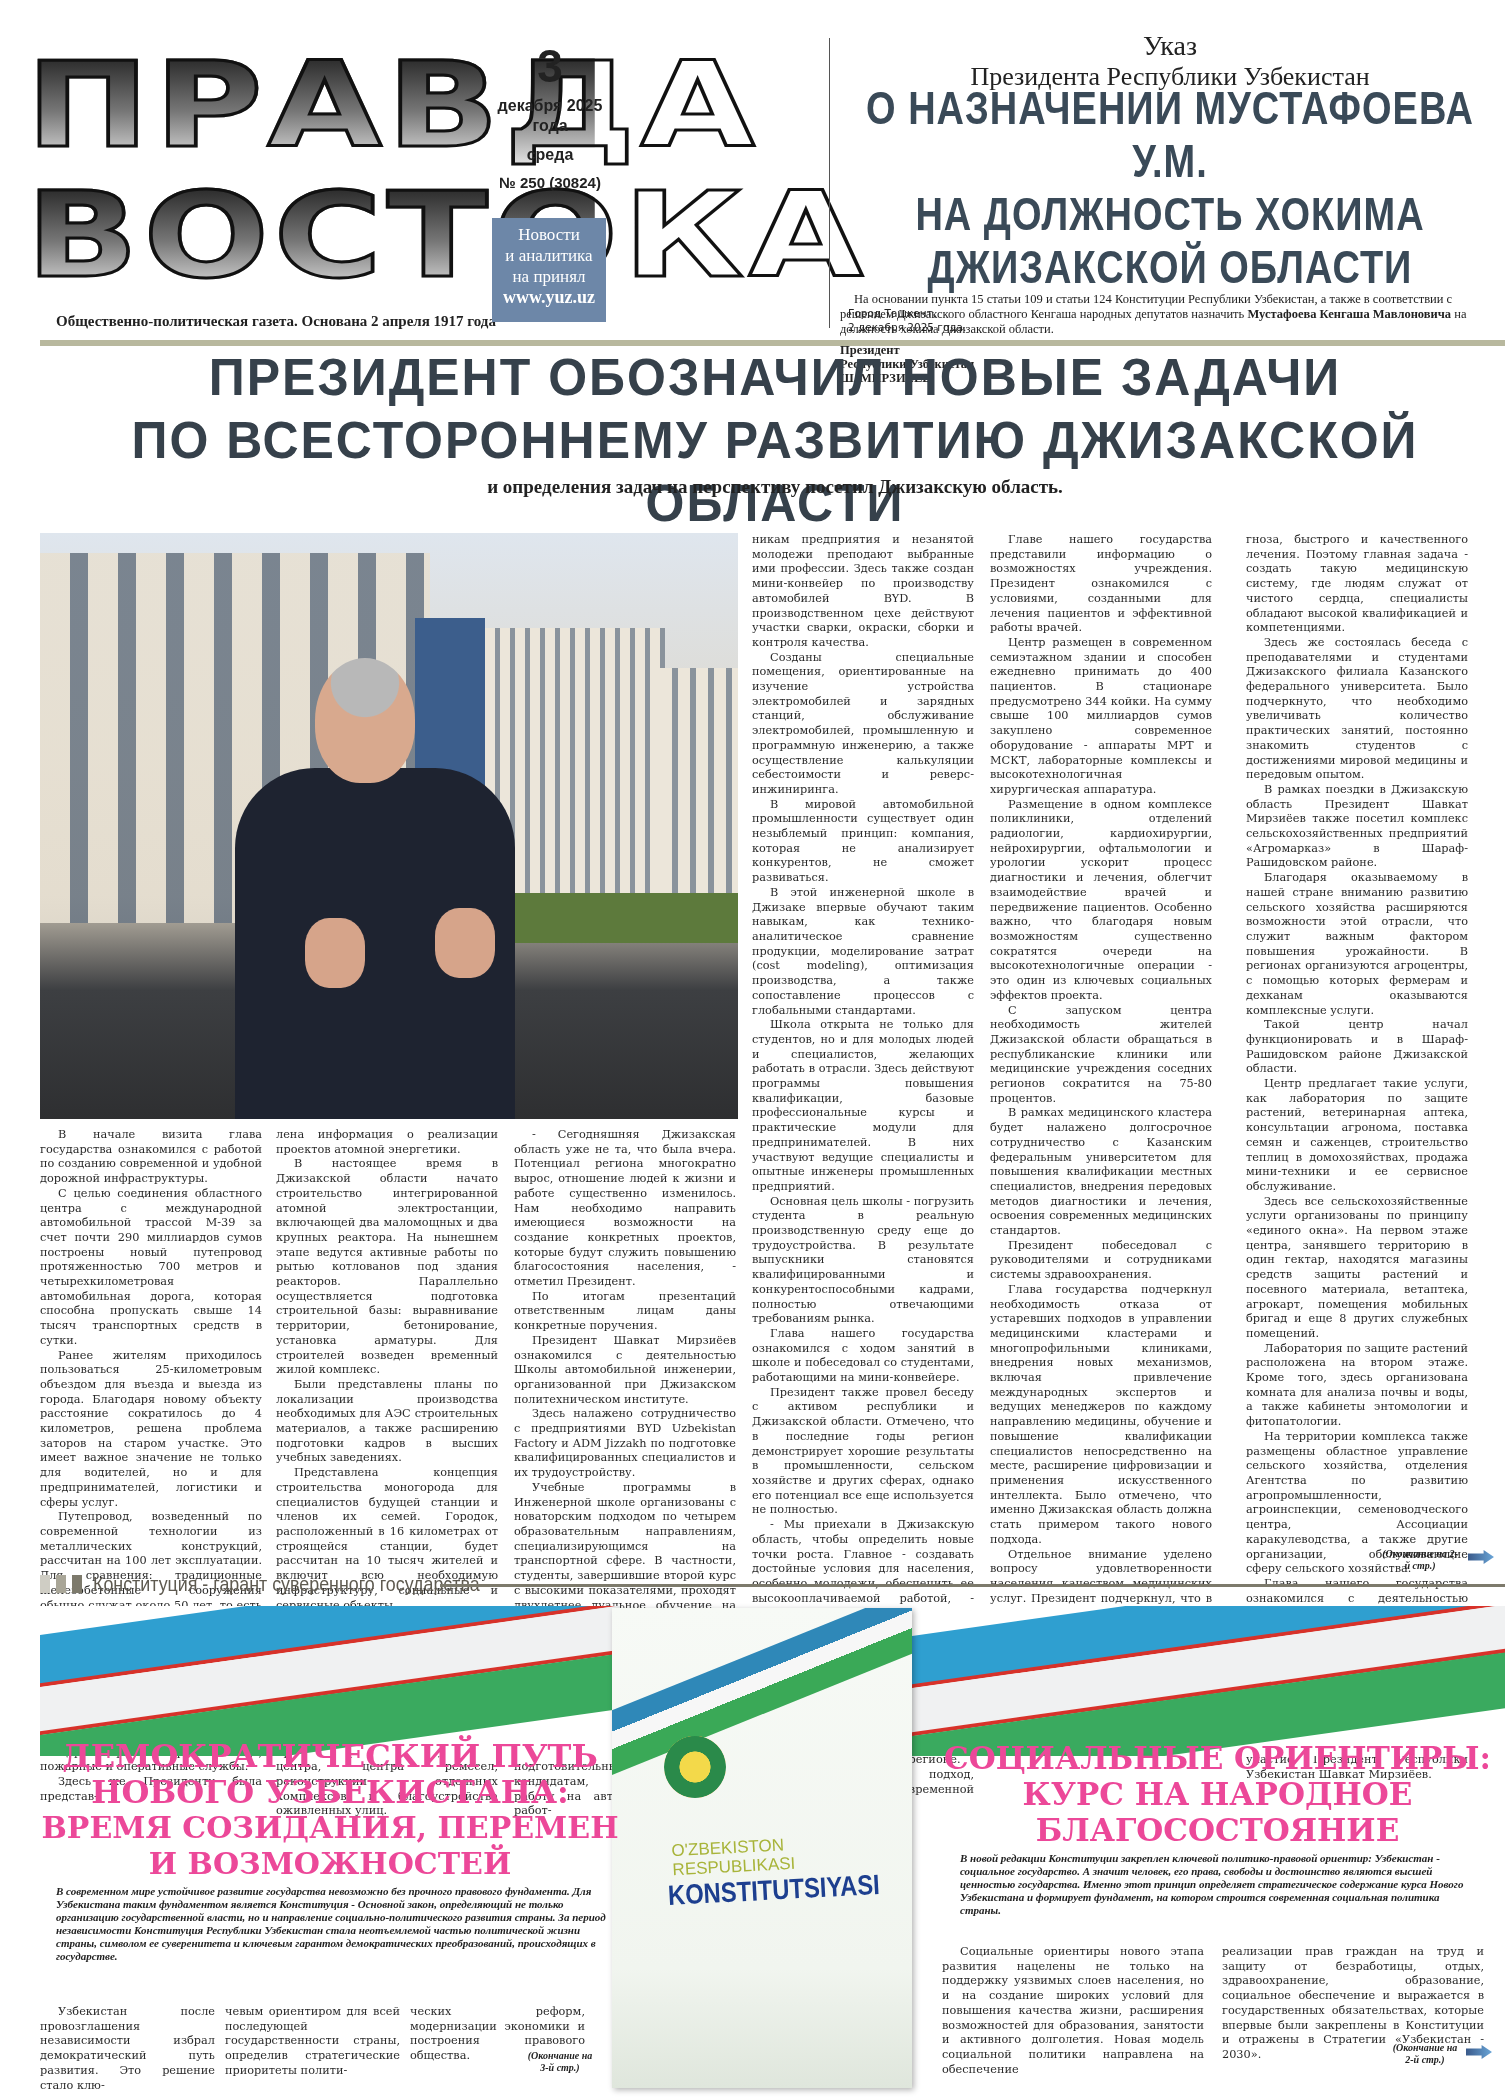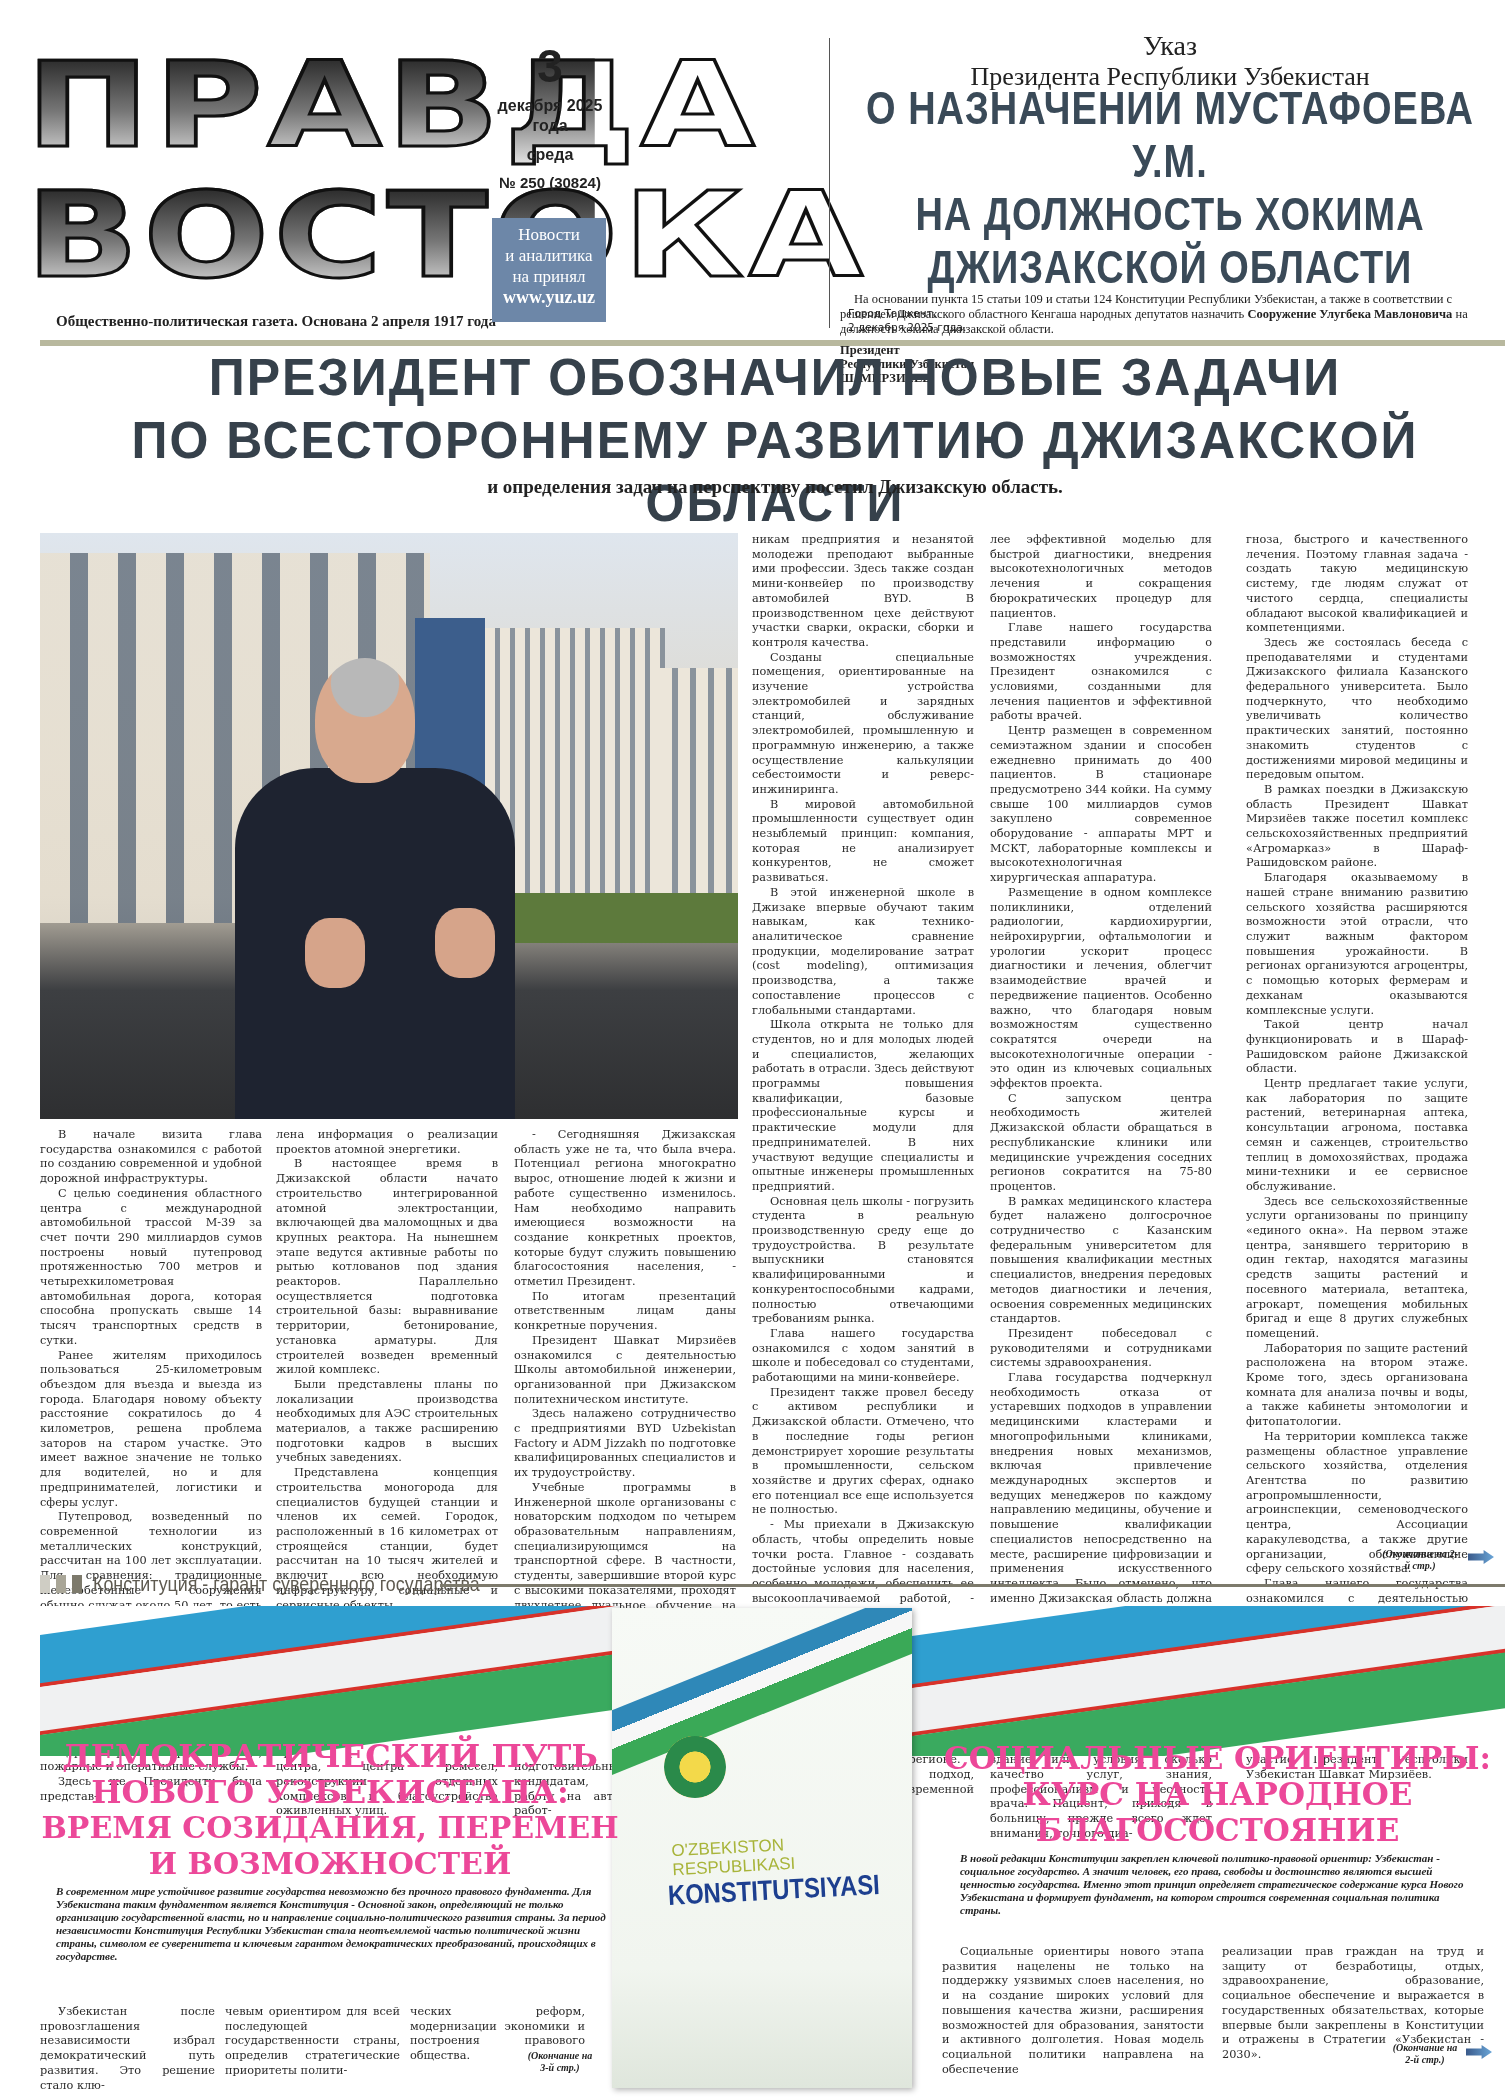--- a/index.html
+++ b/index.html
@@ -96,21 +96,21 @@
   <div class="vline"></div>
 
   <div class="decree">
     <div class="k1">Указ</div>
     <div class="k2">Президента Республики Узбекистан</div>
     <div class="title">
       <div>О НАЗНАЧЕНИИ МУСТАФОЕВА У.М.</div>
       <div>НА ДОЛЖНОСТЬ ХОКИМА</div>
       <div>ДЖИЗАКСКОЙ ОБЛАСТИ</div>
     </div>
-    <div class="body"><span>На основании пункта 15 статьи 109 и статьи 124 Конституции Республики Узбекистан, а также в соответствии с решением Джизакского областного Кенгаша народных депутатов назначить </span><b>Сооружение Улугбека Мавлоновича</b><span> на должность хокима Джизакской области.</span></div>
+    <div class="body"><span>На основании пункта 15 статьи 109 и статьи 124 Конституции Республики Узбекистан, а также в соответствии с решением Джизакского областного Кенгаша народных депутатов назначить </span><b>Мустафоева Кенгаша Мавлоновича</b><span> на должность хокима Джизакской области.</span></div>
     <div class="sig">
       <div>Президент</div>
       <div>Республики Узбекистан</div>
       <div>Ш. МИРЗИЁЕВ</div>
     </div>
     <div class="place">
       <div>Город Ташкент,</div>
       <div>2 декабря 2025 года.</div>
     </div>
   </div>
@@ -171,21 +171,20 @@
   <p>Школа открыта не только для студентов, но и для молодых людей и специалистов, желающих работать в отрасли. Здесь действуют программы повышения квалификации, базовые профессиональные курсы и практические модули для предпринимателей. В них участвуют ведущие специалисты и опытные инженеры промышленных предприятий.</p>
   <p>Основная цель школы - погрузить студента в реальную производственную среду еще до трудоустройства. В результате выпускники становятся квалифицированными и конкурентоспособными кадрами, полностью отвечающими требованиям рынка.</p>
   <p>Глава нашего государства ознакомился с ходом занятий в школе и побеседовал со студентами, работающими на мини-конвейере.</p>
   <p>Президент также провел беседу с активом республики и Джизакской области. Отмечено, что в последние годы регион демонстрирует хорошие результаты в промышленности, сельском хозяйстве и других сферах, однако его потенциал все еще используется не полностью.</p>
   <p>- Мы приехали в Джизакскую область, чтобы определить новые точки роста. Главное - создавать достойные условия для населения, особенно молодежи, обеспечить ее высокооплачиваемой работой, - подчеркнул глава государства.</p>
   <p>Президент Шавкат Мирзиёев посетил вновь построенный многопрофильный медицинский центр Джизакской области.</p>
   <p>Комплекс важен тем, что позволяет оказывать населению все необходимые медицинские услуги в одном месте. Проект является первым этапом формирования медицинского кластера в регионе.</p>
   <p>Кластерный подход, применяемый в современной медицине, признан наибо-</p>
 </div>
 <div class="col" style="left:990px; top:533px; width:222px;">
-  <p style="text-indent:0">лее эффективной моделью для быстрой диагностики, внедрения высокотехнологичных методов лечения и сокращения бюрократических процедур для пациентов.</p>
   <p>Главе нашего государства представили информацию о возможностях учреждения. Президент ознакомился с условиями, созданными для лечения пациентов и эффективной работы врачей.</p>
   <p>Центр размещен в современном семиэтажном здании и способен ежедневно принимать до 400 пациентов. В стационаре предусмотрено 344 койки. На сумму свыше 100 миллиардов сумов закуплено современное оборудование - аппараты МРТ и МСКТ, лабораторные комплексы и высокотехнологичная хирургическая аппаратура.</p>
   <p>Размещение в одном комплексе поликлиники, отделений радиологии, кардиохирургии, нейрохирургии, офтальмологии и урологии ускорит процесс диагностики и лечения, облегчит взаимодействие врачей и передвижение пациентов. Особенно важно, что благодаря новым возможностям существенно сократятся очереди на высокотехнологичные операции - это один из ключевых социальных эффектов проекта.</p>
   <p>С запуском центра необходимость жителей Джизакской области обращаться в республиканские клиники или медицинские учреждения соседних регионов сократится на 75-80 процентов.</p>
   <p>В рамках медицинского кластера будет налажено долгосрочное сотрудничество с Казанским федеральным университетом для повышения квалификации местных специалистов, внедрения передовых методов диагностики и лечения, освоения современных медицинских стандартов.</p>
   <p>Президент побеседовал с руководителями и сотрудниками системы здравоохранения.</p>
   <p>Глава государства подчеркнул необходимость отказа от устаревших подходов в управлении медицинскими кластерами и многопрофильными клиниками, внедрения новых механизмов, включая привлечение международных экспертов и ведущих менеджеров по каждому направлению медицины, обучение и повышение квалификации специалистов непосредственно на месте, расширение цифровизации и применения искусственного интеллекта. Было отмечено, что именно Джизакская область должна стать примером такого нового подхода.</p>
   <p>Отдельное внимание уделено вопросу удовлетворенности населения качеством медицинских услуг. Президент подчеркнул, что в основе любых реформ должны стоять честь и достоинство человека.</p>
   <p>- Людей волнует не столько здание или условия, сколько качество услуг, знания, профессионализм и честность врача. Пациент, приходя в больницу, прежде всего ждет внимания, точного диа-</p>
 </div>

